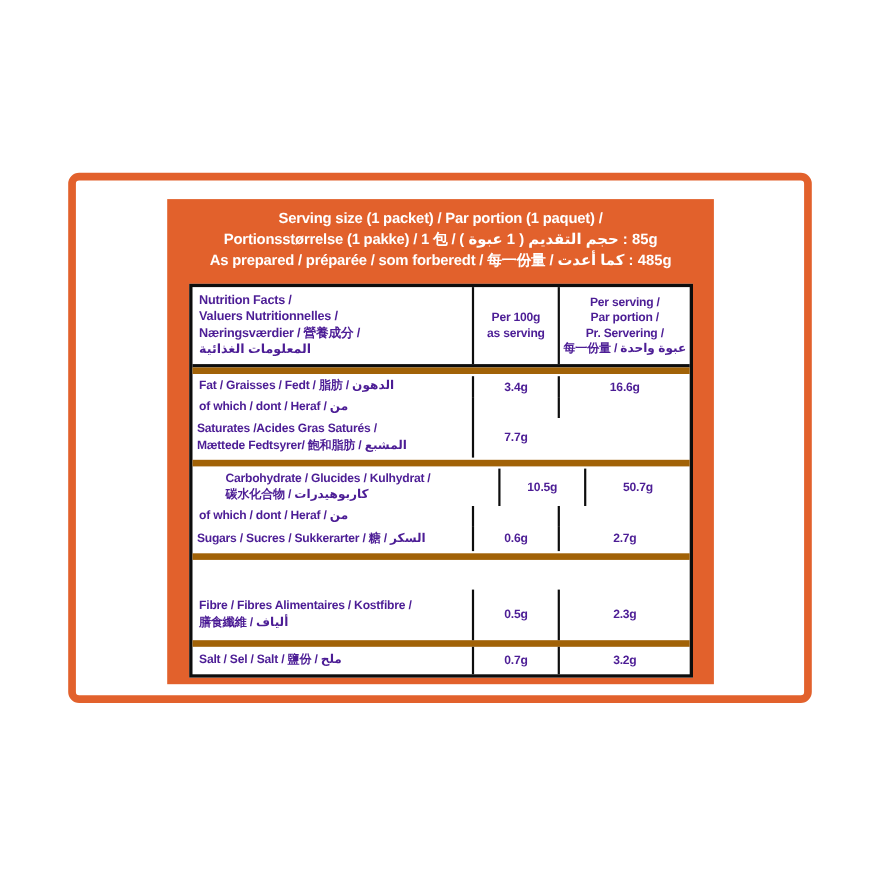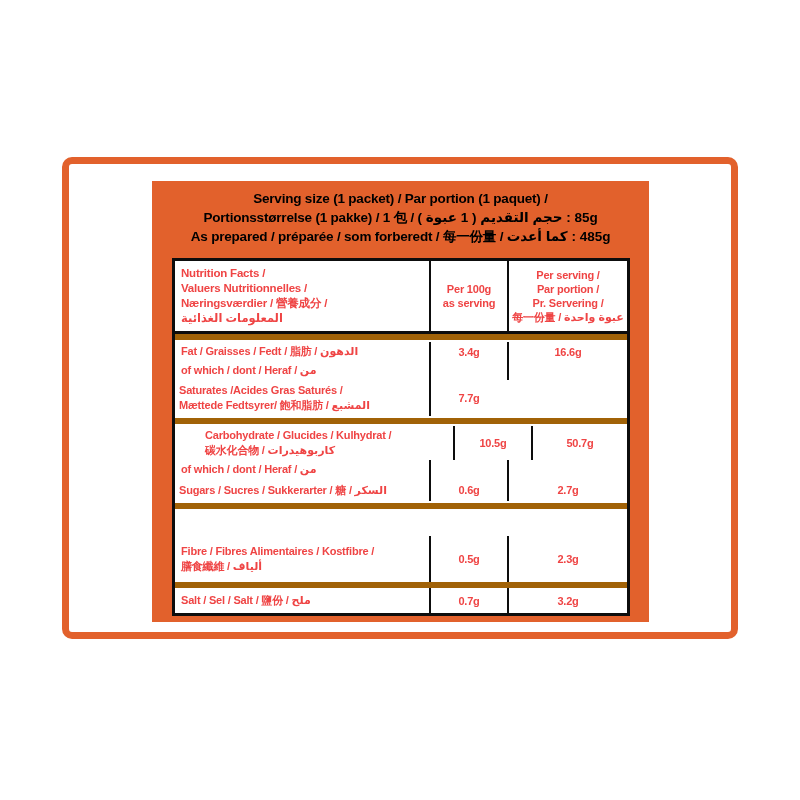--- a/index.html
+++ b/index.html
@@ -11,28 +11,28 @@
   .frame{
     position:absolute;left:62px;top:157px;width:676px;height:482px;
     border:7px solid var(--accent,#e2612c);border-radius:10px;
     background:#ffffff;box-sizing:border-box;
   }
   .panel{
     position:absolute;left:152px;top:181px;width:497px;height:441px;
     background:var(--accent,#e2612c);box-sizing:border-box;
   }
   .serving-header{
-    padding-top:8px;text-align:center;color:#000000;font-weight:bold;
+    padding-top:8px;text-align:center;color:#ffffff;font-weight:bold;
     font-size:13.5px;line-height:19px;letter-spacing:-0.2px;
   }
   .serving-line{white-space:nowrap;}
   .ntable{
     position:absolute;left:20px;top:77px;width:458px;
     border:3px solid #0d0d0d;background:#ffffff;box-sizing:border-box;
-    color:#ef4444;font-weight:bold;letter-spacing:-0.2px;
+    color:#4c1d95;font-weight:bold;letter-spacing:-0.2px;
   }
   .subrow{display:grid;grid-template-columns:254px 78px 1fr;}
   .lcell{
     padding:2px 3px 2px 6px;font-size:11px;line-height:15px;
     white-space:pre-line;display:flex;flex-direction:column;justify-content:center;
   }
   .vcell{
     border-left:2px solid #0d0d0d;display:flex;align-items:center;justify-content:center;
     text-align:center;font-size:11px;line-height:14px;white-space:pre-line;padding:1px 2px;
   }

